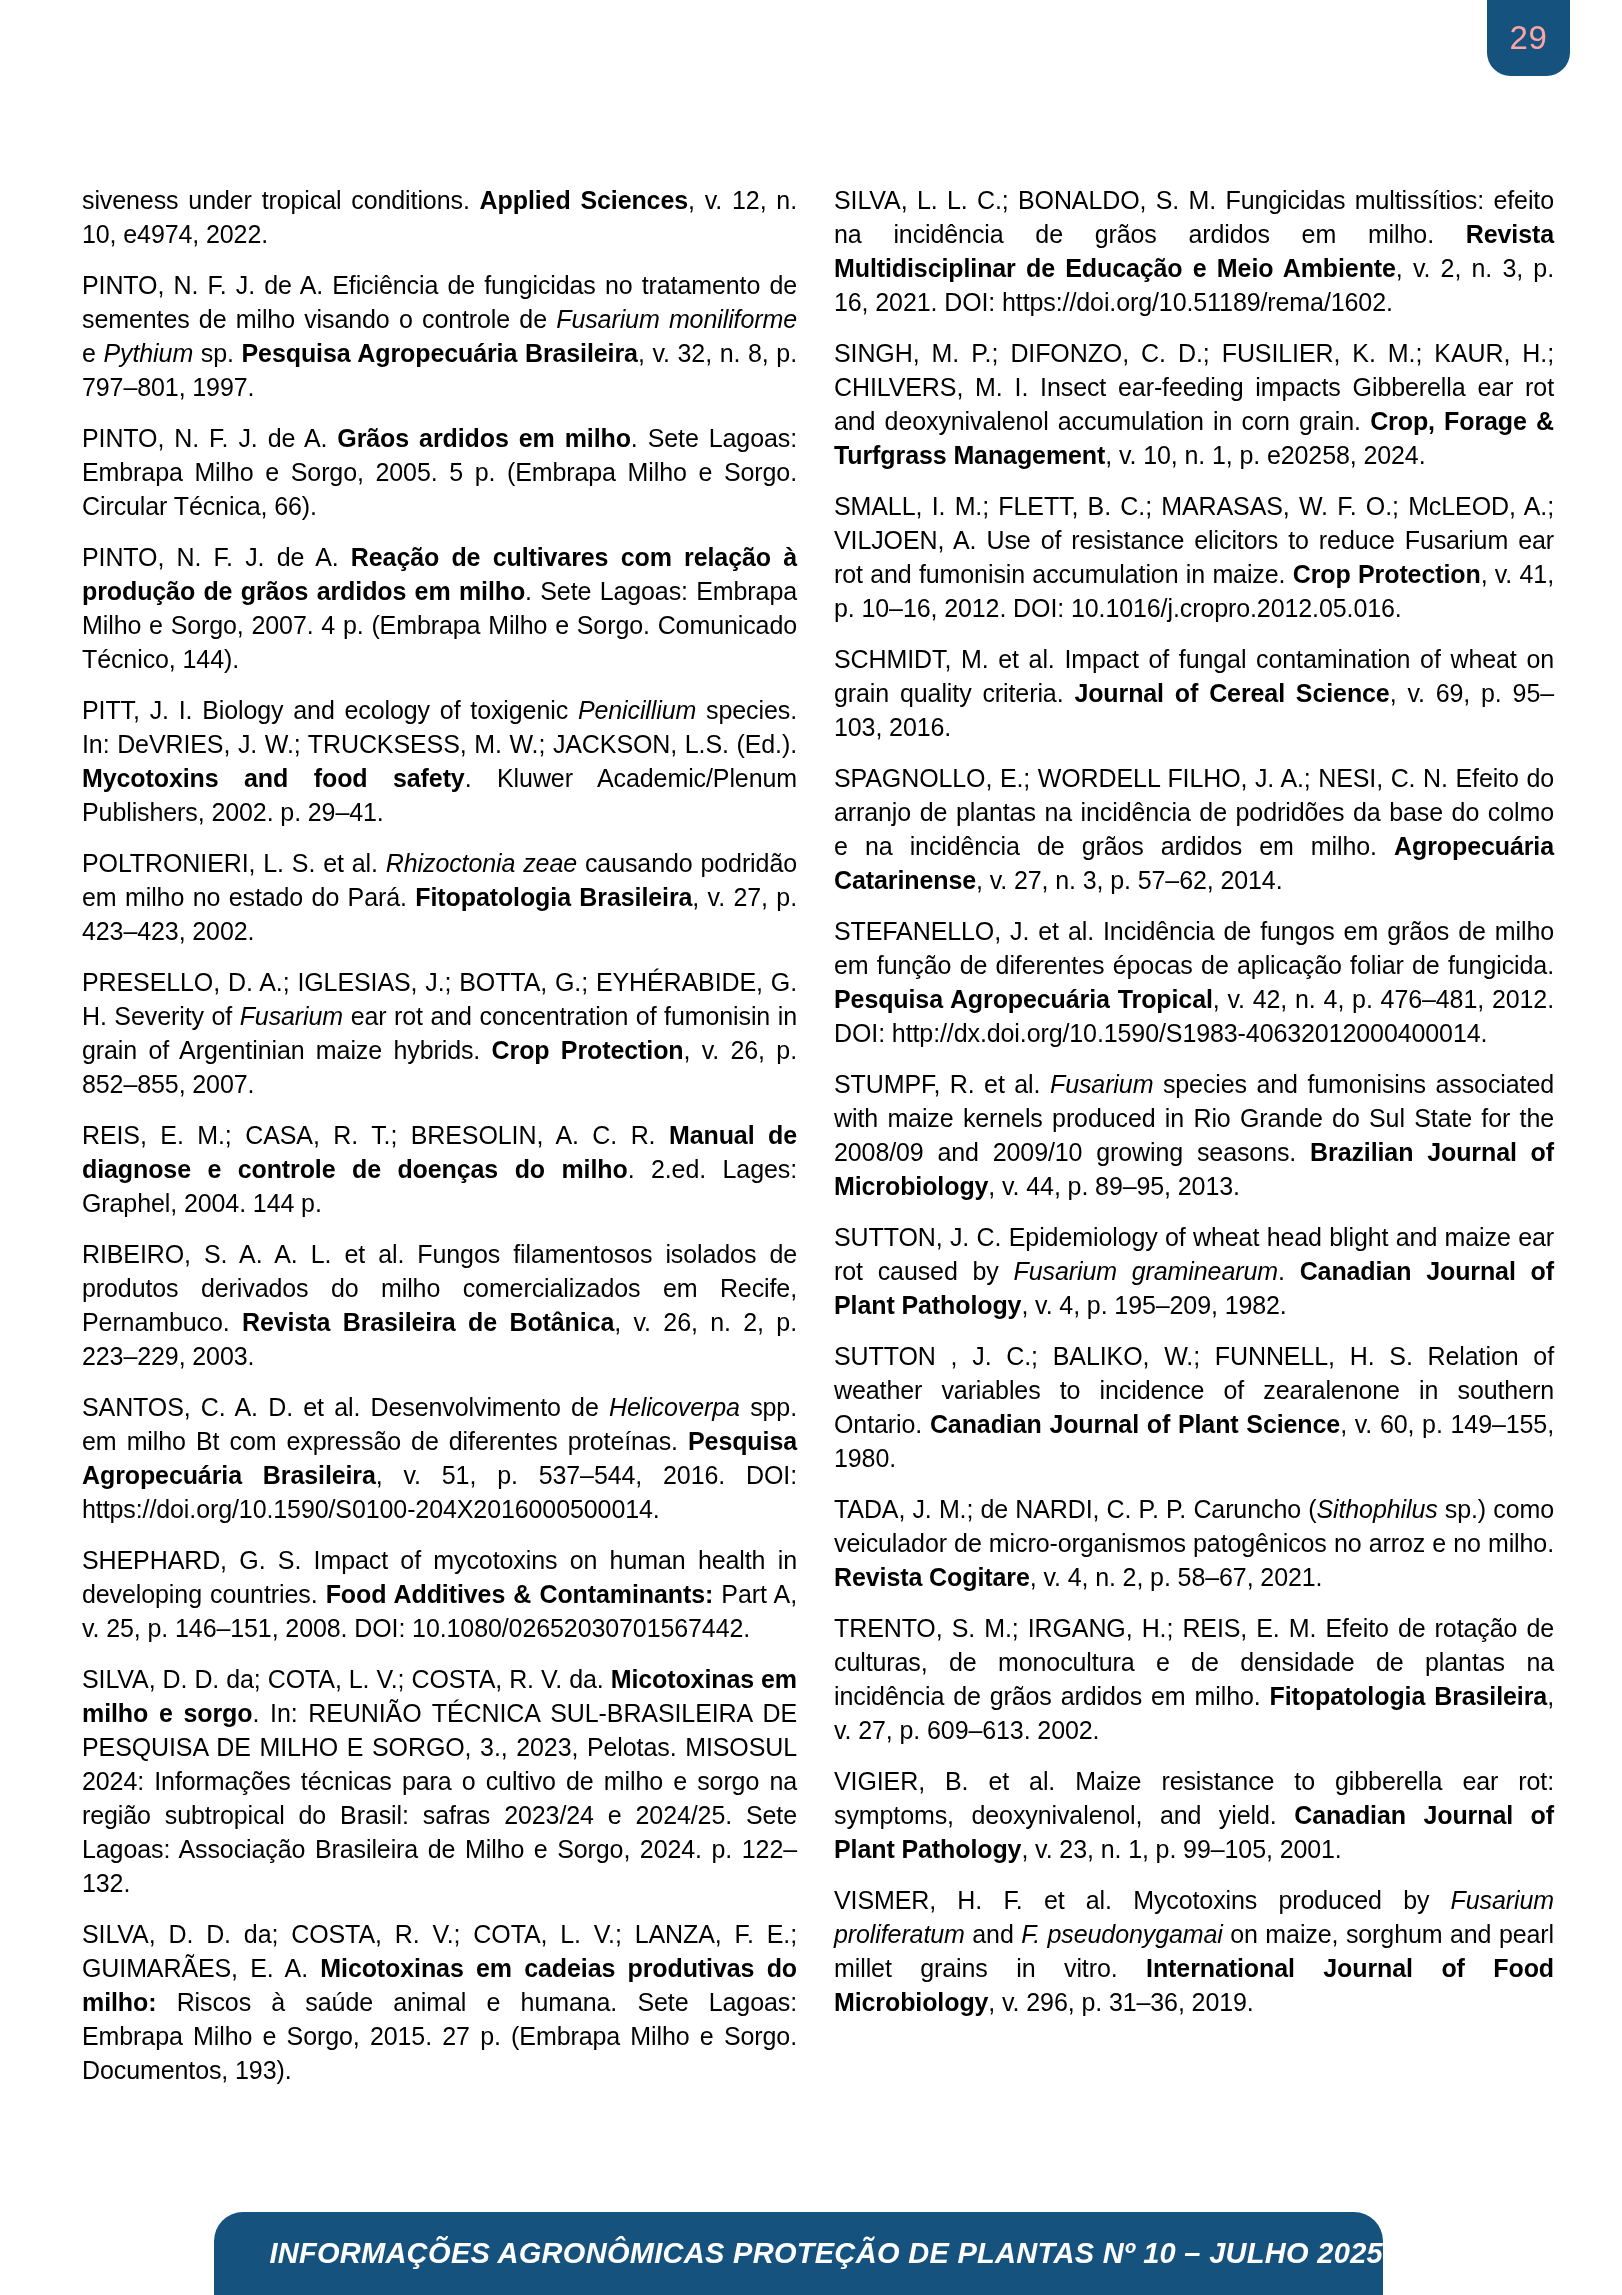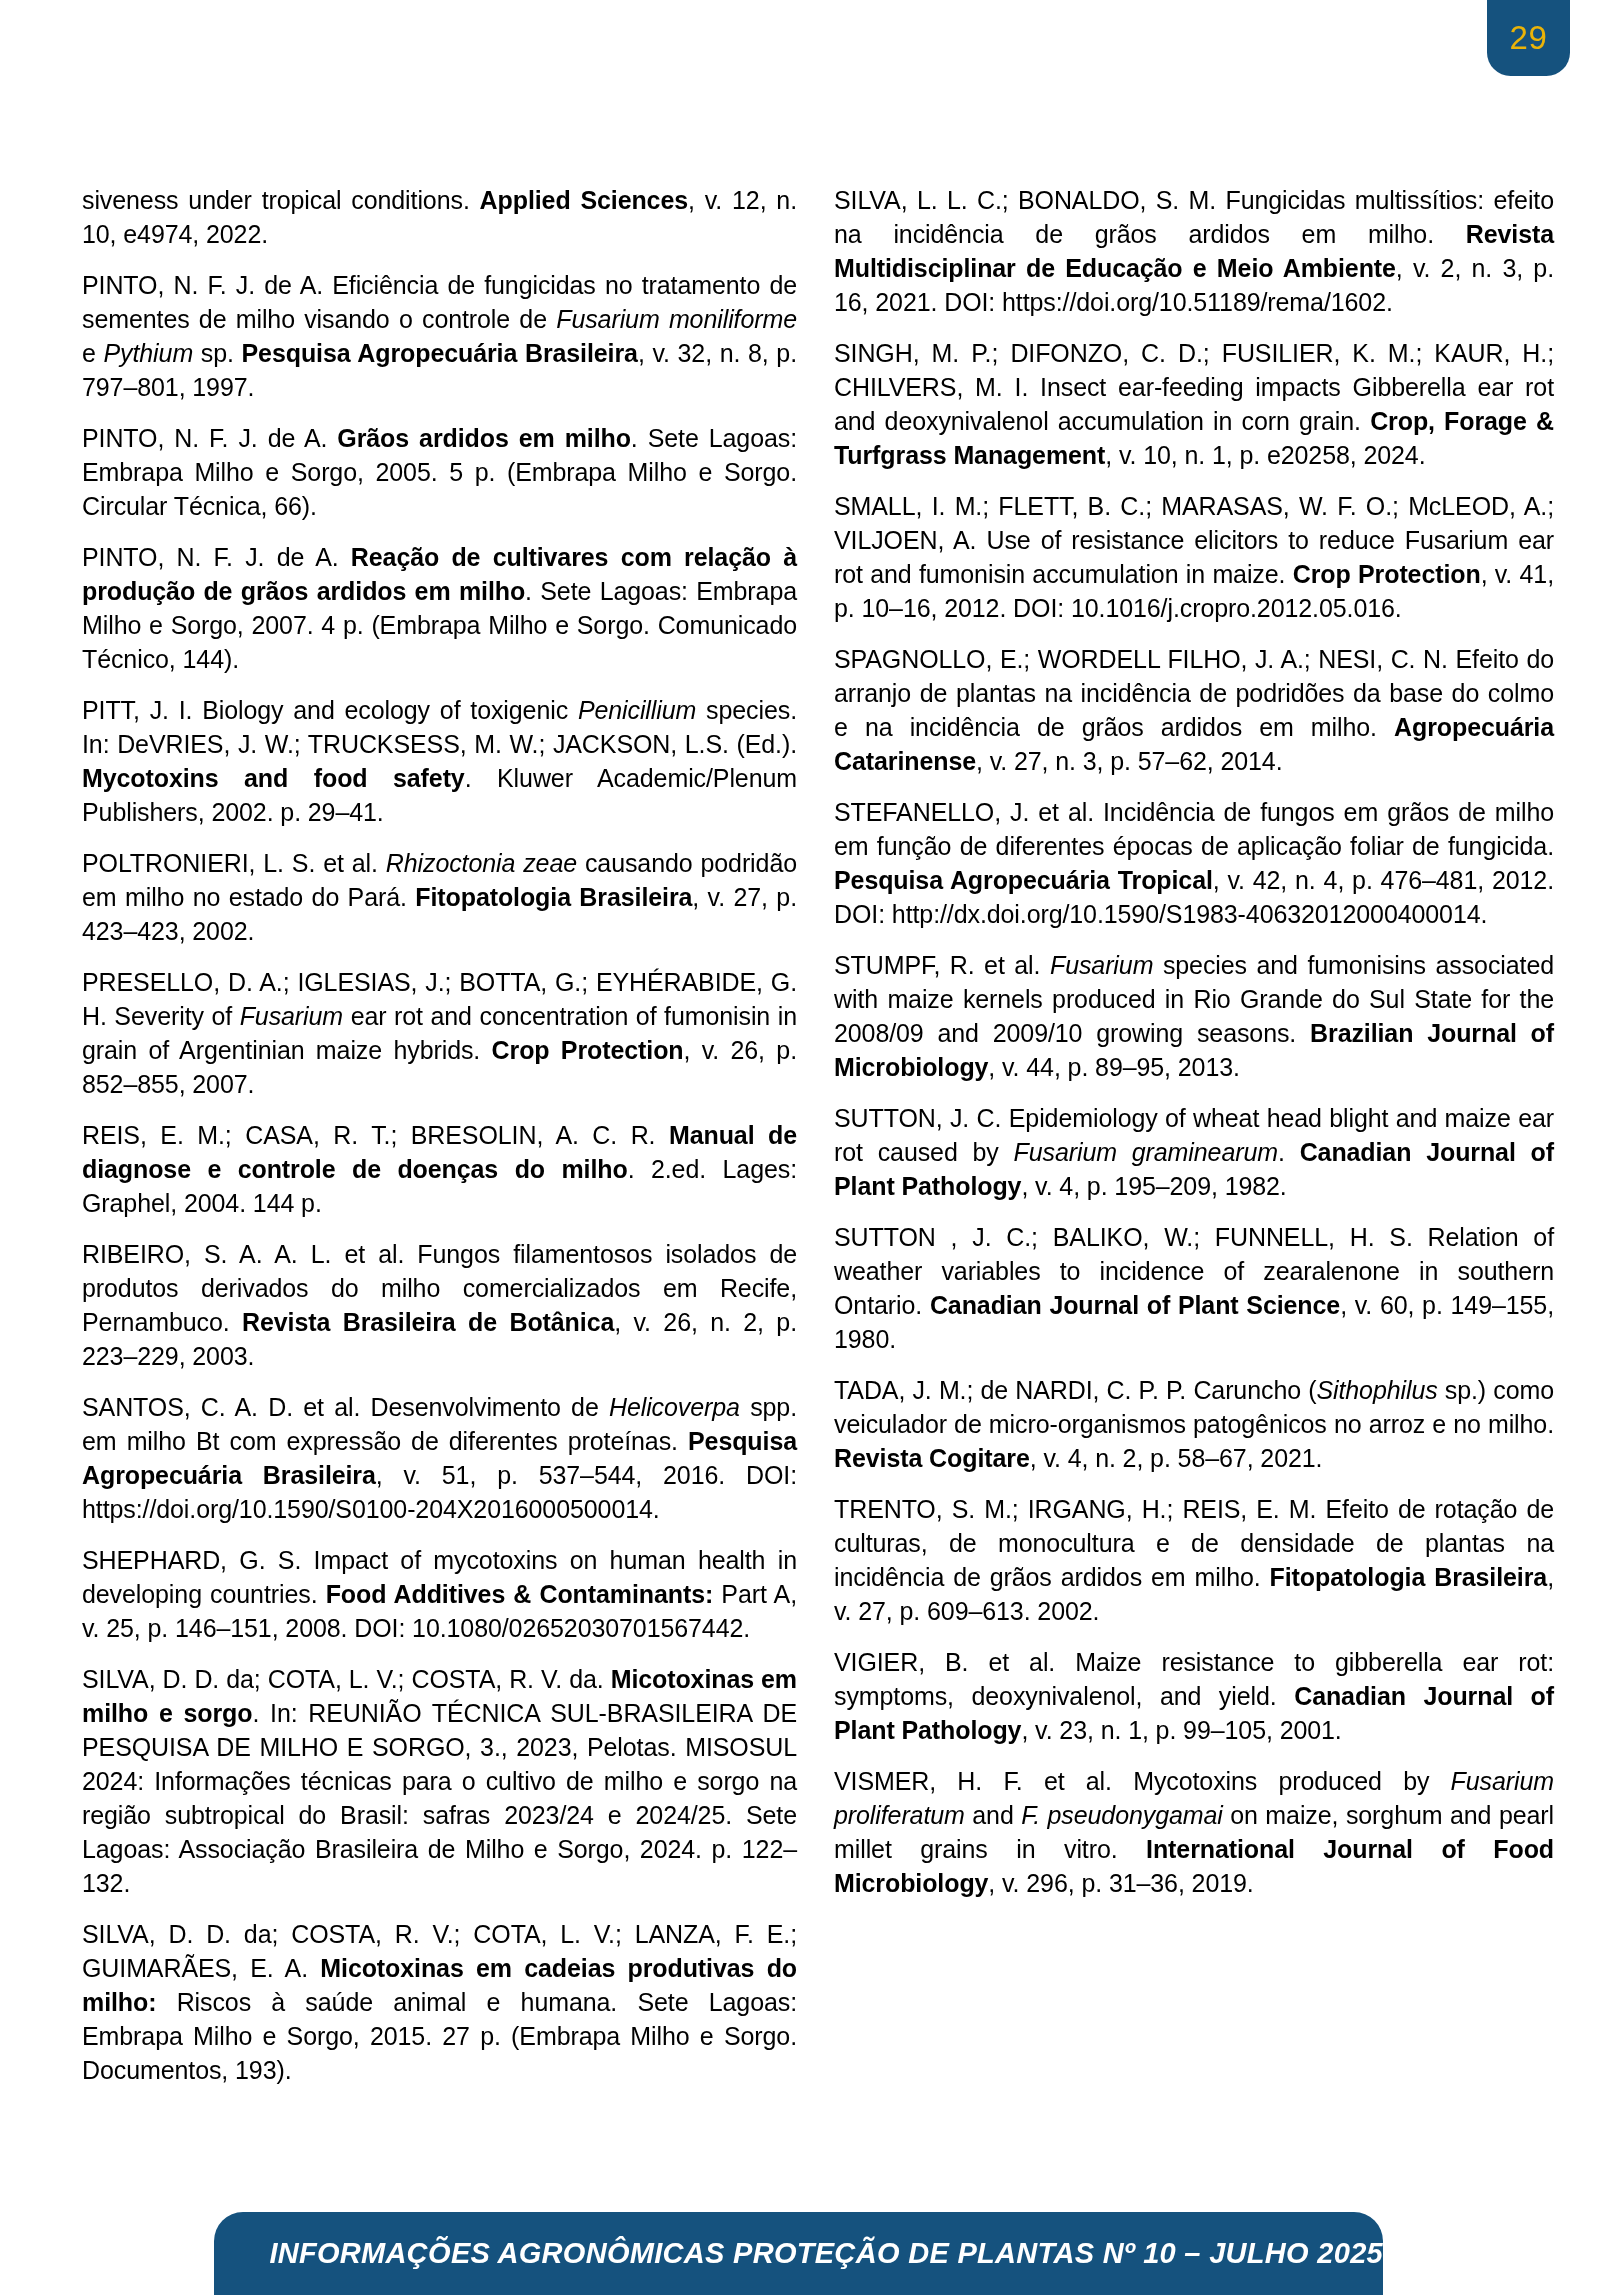--- a/index.html
+++ b/index.html
@@ -16,21 +16,21 @@
   
   .page-badge {
     position: absolute;
     left: 1487px; top: 0;
     width: 83px; height: 76px;
     background: var(--accent, #15527E);
     border-radius: 0 0 23.6px 23.6px;
     display: flex; align-items: center; justify-content: center;
   }
   .page-badge span {
-    color: #eab308;
+    color: #fca5a5;
     font-size: 33px;
     letter-spacing: 0.7px;
   }
 
   
   .col {
     position: absolute;
     top: 183px;
     text-align: justify;
     font-size: 25px;
@@ -84,20 +84,21 @@
       <p class="ref"><span class="run-n">RIBEIRO, S. A. A. L. et al. Fungos filamentosos isolados de produtos derivados do milho comercializados em Recife, Pernambuco. </span><span class="run-b">Revista Brasileira de Botânica</span><span class="run-n">, v. 26, n. 2, p. 223–229, 2003.</span></p>
       <p class="ref"><span class="run-n">SANTOS, C. A. D. et al. Desenvolvimento de </span><span class="run-i">Helicoverpa</span><span class="run-n"> spp. em milho Bt com expressão de diferentes proteínas. </span><span class="run-b">Pesquisa Agropecuária Brasileira</span><span class="run-n">, v. 51, p. 537–544, 2016. DOI: https://doi.org/10.1590/S0100-204X2016000500014.</span></p>
       <p class="ref"><span class="run-n">SHEPHARD, G. S. Impact of mycotoxins on human health in developing countries. </span><span class="run-b">Food Additives &amp; Contaminants:</span><span class="run-n"> Part A, v. 25, p. 146–151, 2008. DOI: 10.1080/02652030701567442.</span></p>
       <p class="ref"><span class="run-n">SILVA, D. D. da; COTA, L. V.; COSTA, R. V. da. </span><span class="run-b">Micotoxinas em milho e sorgo</span><span class="run-n">. In: REUNIÃO TÉCNICA SUL-BRASILEIRA DE PESQUISA DE MILHO E SORGO, 3., 2023, Pelotas. MISOSUL 2024: Informações técnicas para o cultivo de milho e sorgo na região subtropical do Brasil: safras 2023/24 e 2024/25. Sete Lagoas: Associação Brasileira de Milho e Sorgo, 2024. p. 122–132.</span></p>
       <p class="ref"><span class="run-n">SILVA, D. D. da; COSTA, R. V.; COTA, L. V.; LANZA, F. E.; GUIMARÃES, E. A. </span><span class="run-b">Micotoxinas em cadeias produtivas do milho:</span><span class="run-n"> Riscos à saúde animal e humana. Sete Lagoas: Embrapa Milho e Sorgo, 2015. 27 p. (Embrapa Milho e Sorgo. Documentos, 193).</span></p>
     </div>
   <div class="col col-right">
       <p class="ref"><span class="run-n">SILVA, L. L. C.; BONALDO, S. M. Fungicidas multissítios: efeito na incidência de grãos ardidos em milho. </span><span class="run-b">Revista Multidisciplinar de Educação e Meio Ambiente</span><span class="run-n">, v. 2, n. 3, p. 16, 2021. DOI: https://doi.org/10.51189/rema/1602.</span></p>
       <p class="ref"><span class="run-n">SINGH, M. P.; DIFONZO, C. D.; FUSILIER, K. M.; KAUR, H.; CHILVERS, M. I. Insect ear-feeding impacts Gibberella ear rot and deoxynivalenol accumulation in corn grain. </span><span class="run-b">Crop, Forage &amp; Turfgrass Management</span><span class="run-n">, v. 10, n. 1, p. e20258, 2024.</span></p>
       <p class="ref"><span class="run-n">SMALL, I. M.; FLETT, B. C.; MARASAS, W. F. O.; McLEOD, A.; VILJOEN, A. Use of resistance elicitors to reduce Fusarium ear rot and fumonisin accumulation in maize. </span><span class="run-b">Crop Protection</span><span class="run-n">, v. 41, p. 10–16, 2012. DOI: 10.1016/j.cropro.2012.05.016.</span></p>
+      <p class="ref"><span class="run-n">SCHMIDT, M. et al. Impact of fungal contamination of wheat on grain quality criteria. </span><span class="run-b">Journal of Cereal Science</span><span class="run-n">, v. 69, p. 95–103, 2016.</span></p>
       <p class="ref"><span class="run-n">SPAGNOLLO, E.; WORDELL FILHO, J. A.; NESI, C. N. Efeito do arranjo de plantas na incidência de podridões da base do colmo e na incidência de grãos ardidos em milho. </span><span class="run-b">Agropecuária Catarinense</span><span class="run-n">, v. 27, n. 3, p. 57–62, 2014.</span></p>
       <p class="ref"><span class="run-n">STEFANELLO, J. et al. Incidência de fungos em grãos de milho em função de diferentes épocas de aplicação foliar de fungicida. </span><span class="run-b">Pesquisa Agropecuária Tropical</span><span class="run-n">, v. 42, n. 4, p. 476–481, 2012. DOI: http://dx.doi.org/10.1590/S1983-40632012000400014.</span></p>
       <p class="ref"><span class="run-n">STUMPF, R. et al. </span><span class="run-i">Fusarium</span><span class="run-n"> species and fumonisins associated with maize kernels produced in Rio Grande do Sul State for the 2008/09 and 2009/10 growing seasons. </span><span class="run-b">Brazilian Journal of Microbiology</span><span class="run-n">, v. 44, p. 89–95, 2013.</span></p>
       <p class="ref"><span class="run-n">SUTTON, J. C.  Epidemiology of wheat head blight and maize ear rot caused by </span><span class="run-i">Fusarium graminearum</span><span class="run-n">. </span><span class="run-b">Canadian Journal of Plant Pathology</span><span class="run-n">, v. 4,  p. 195–209, 1982.</span></p>
       <p class="ref"><span class="run-n">SUTTON , J. C.; BALIKO, W.; FUNNELL, H. S. Relation of weather variables to incidence of zearalenone in southern Ontario. </span><span class="run-b">Canadian Journal of Plant Science</span><span class="run-n">, v. 60, p. 149–155, 1980.</span></p>
       <p class="ref"><span class="run-n">TADA, J. M.; de NARDI, C. P. P. Caruncho (</span><span class="run-i">Sithophilus</span><span class="run-n"> sp.) como veiculador de micro-organismos patogênicos no arroz e no milho. </span><span class="run-b">Revista Cogitare</span><span class="run-n">, v. 4, n. 2, p. 58–67, 2021.</span></p>
       <p class="ref"><span class="run-n">TRENTO, S. M.; IRGANG, H.; REIS, E. M. Efeito de rotação de culturas, de monocultura e de densidade de plantas na incidência de grãos ardidos em milho. </span><span class="run-b">Fitopatologia Brasileira</span><span class="run-n">, v. 27, p. 609–613. 2002.</span></p>
       <p class="ref"><span class="run-n">VIGIER, B. et al. Maize resistance to gibberella ear rot: symptoms, deoxynivalenol, and yield. </span><span class="run-b">Canadian Journal of Plant Pathology</span><span class="run-n">, v. 23, n. 1, p. 99–105, 2001.</span></p>
       <p class="ref"><span class="run-n">VISMER, H. F. et al. Mycotoxins produced by </span><span class="run-i">Fusarium proliferatum</span><span class="run-n"> and </span><span class="run-i">F. pseudonygamai</span><span class="run-n"> on maize, sorghum and pearl millet grains in vitro. </span><span class="run-b">International Journal of Food Microbiology</span><span class="run-n">, v. 296, p. 31–36, 2019.</span></p>
     </div>

